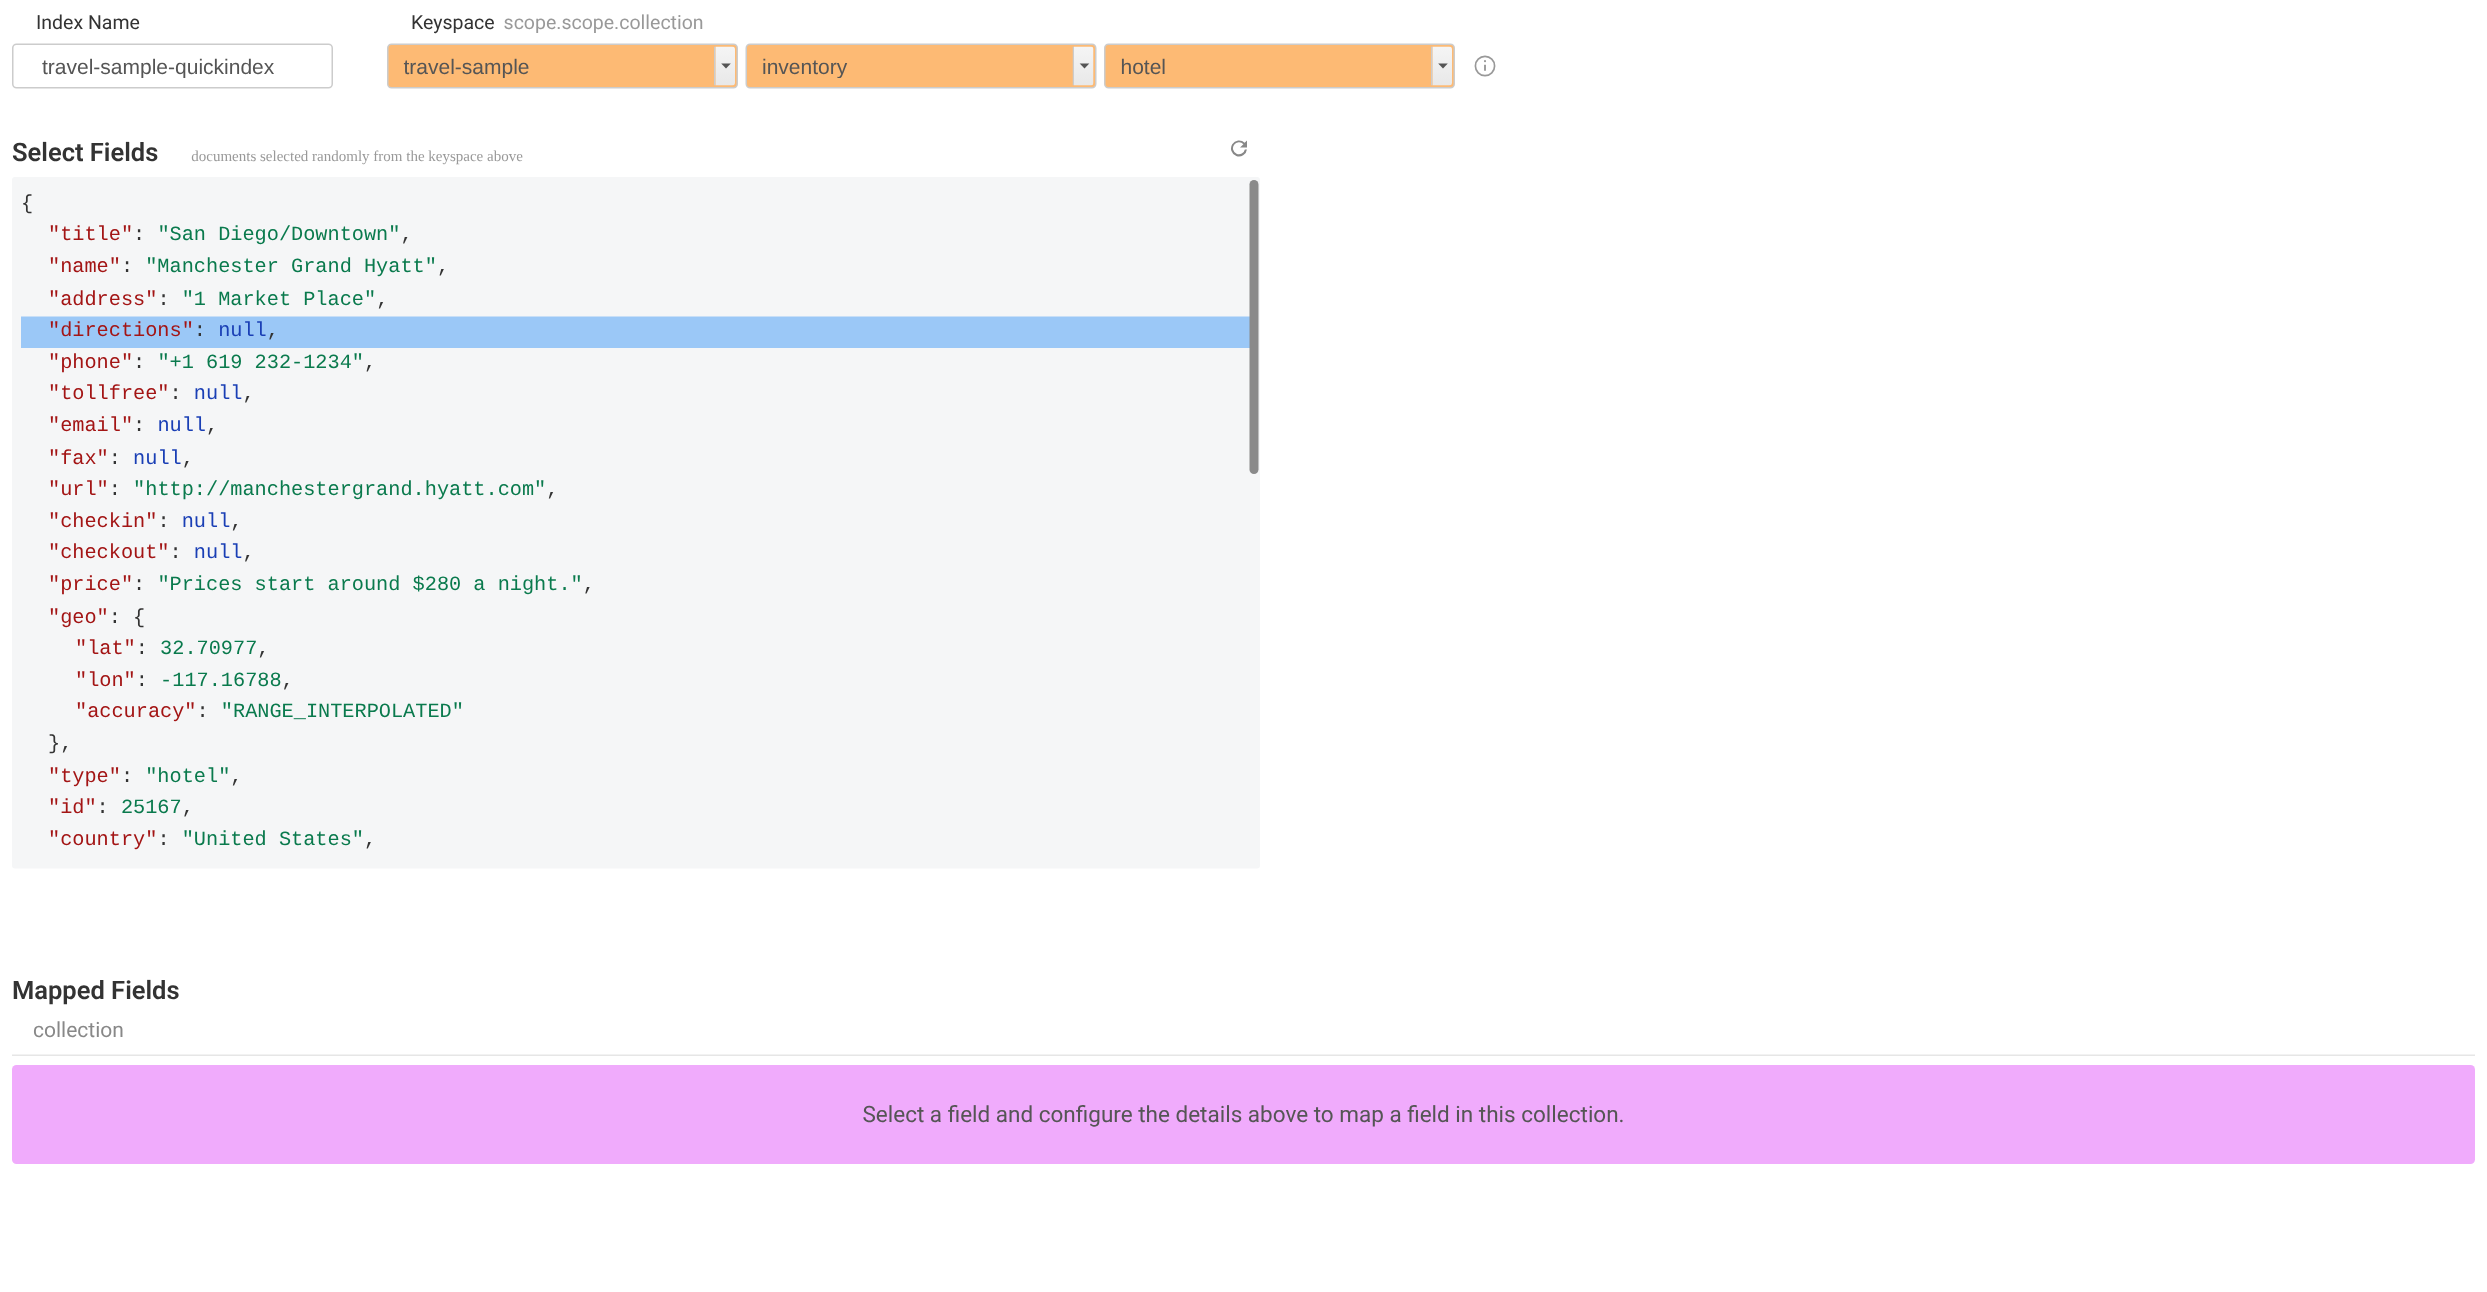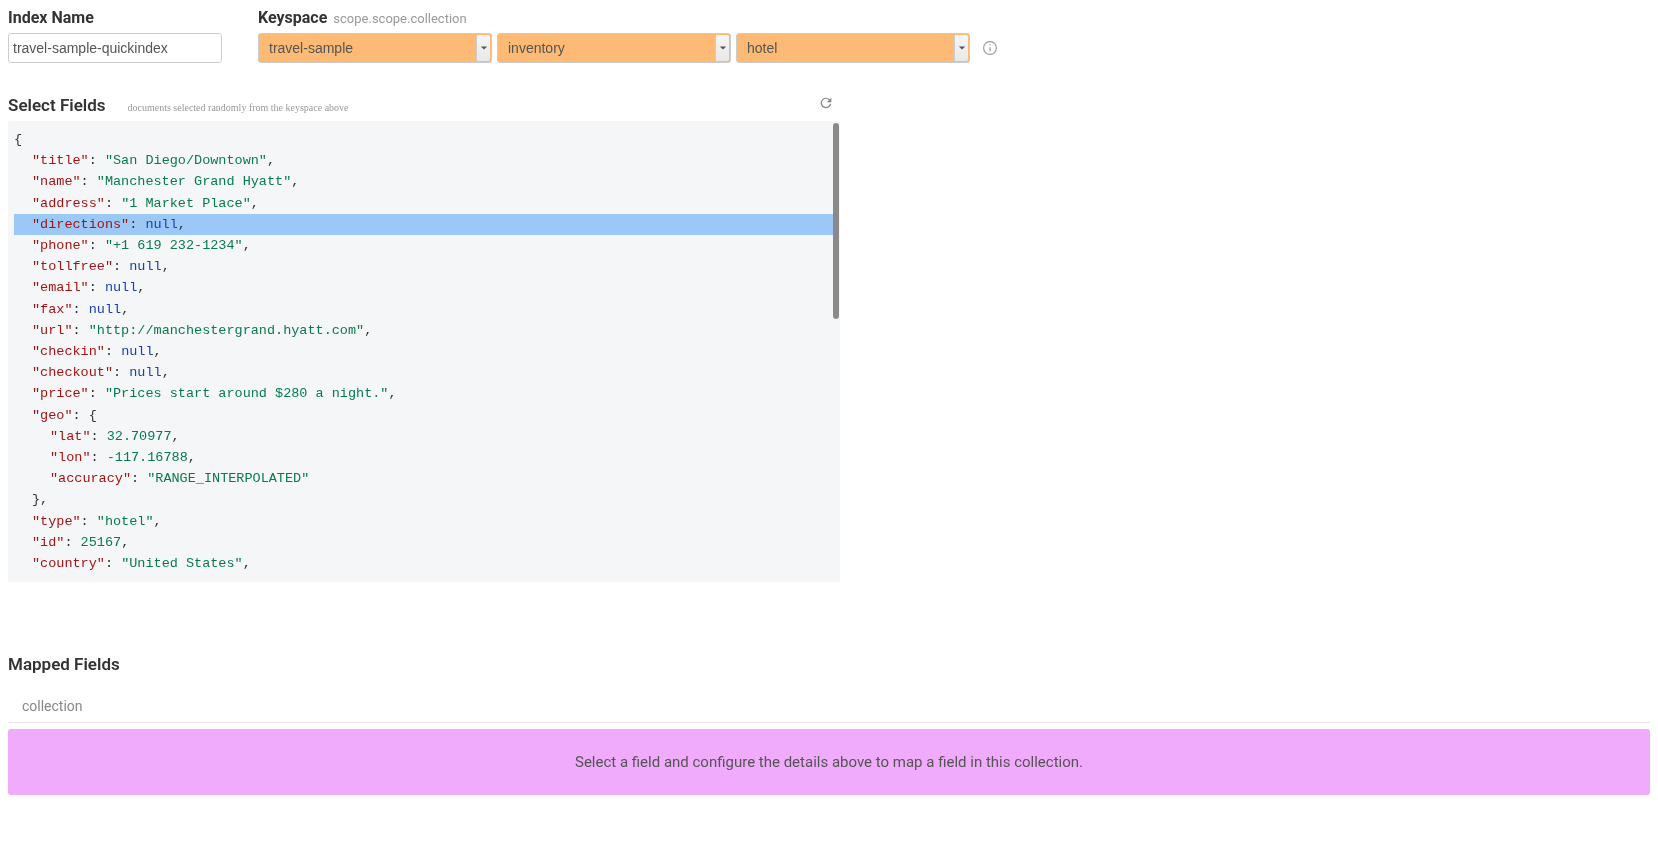--- a/index.html
+++ b/index.html
@@ -19,31 +19,32 @@
       display: flex;
       flex-direction: column;
     }
     .field-label-row {
       display: flex;
       align-items: baseline;
       gap: 6px;
       margin-bottom: 6px;
     }
     .field-label {
-      font-weight: 700;
-      font-size: 16px;
-      color: #333;
+      font-weight: 400;
+      font-size: 13px;
+      color: #333;
+      margin-left: 16px;
     }
     .field-hint {
       font-size: 13px;
       color: #999;
     }
     .text-input {
       height: 30px;
-      padding: 4px 4px;
+      padding: 4px 19px;
       border: 1px solid #ccc;
       border-radius: 3px;
       font-size: 14px;
       width: 214px;
       color: #555;
     }
     .keyspace-selects {
       display: flex;
       gap: 5px;
       align-items: center;
@@ -148,21 +149,21 @@
       width: 6px;
       height: 196px;
       background: #8a8a8a;
       border-radius: 3px;
     }
     .mapped-section { margin-top: 72px; }
     .mapped-title {
       font-weight: 600;
       font-size: 17px;
       color: #333;
-      margin-bottom: 24px;
+      margin-bottom: 8px;
     }
     .mapped-sub {
       font-size: 14px;
       color: #888;
       padding-left: 14px;
       margin-bottom: 8px;
     }
     .mapped-divider {
       border: none;
       border-top: 1px solid #e6e6e6;

